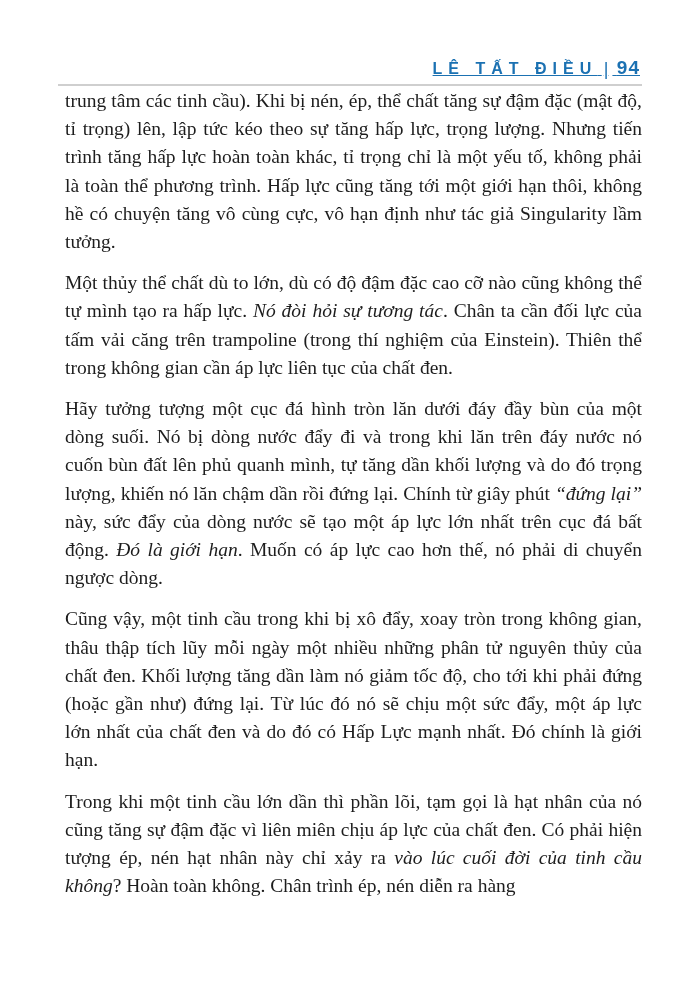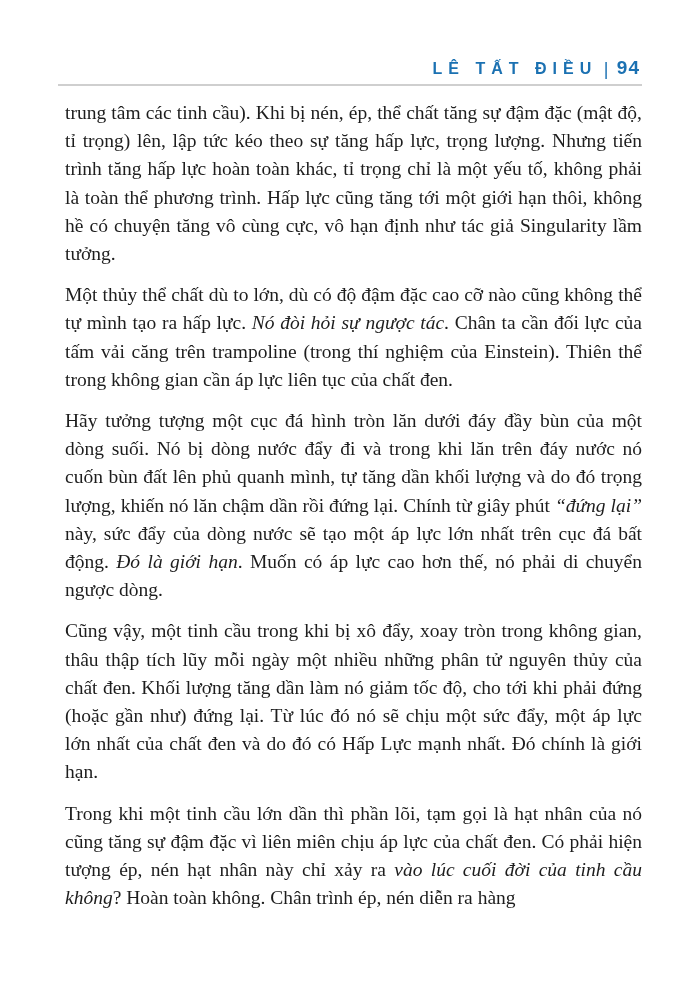--- a/index.html
+++ b/index.html
@@ -18,20 +18,21 @@
   .page-header {
     position: absolute;
     top: 57px;
     left: 65px;
     right: 60px;
     text-align: right;
     font-family: "Liberation Sans", sans-serif;
     font-weight: bold;
     color: var(--accent, #1b71b2);
     white-space: nowrap;
+    text-decoration: underline;
   }
   .header-author {
     font-size: 16px;
     letter-spacing: 6px;
   }
   .header-separator {
     font-size: 18px;
     font-weight: 400;
     padding: 0 4px 0 2px;
     position: relative;
@@ -46,21 +47,21 @@
     top: 84px;
     left: 58px;
     right: 58px;
     height: 0;
     border: none;
     border-top: 2px solid var(--rule, #cfcfcf);
     margin: 0;
   }
   .page-body {
     position: absolute;
-    top: 99px;
+    top: 87px;
     left: 65px;
     width: 577px;
     font-family: "Liberation Serif", serif;
     font-size: 19.5px;
     line-height: 28.2px;
     color: var(--text, #1d1d1d);
     text-align: justify;
   }
   .page-body p {
     margin: 0 0 13px 0;
@@ -79,19 +80,19 @@
     <span class="header-author">LÊ TẤT ĐIỀU</span>
     <span class="header-separator">|</span>
     <span class="header-page-number">94</span>
   </header>
 
   <hr class="header-rule">
 
   <main class="page-body">
 
   <p><span>trung tâm các tinh cầu). Khi bị nén, ép, thể chất tăng sự đậm đặc (mật độ, tỉ trọng) lên, lập tức kéo theo sự tăng hấp lực, trọng lượng. Nhưng tiến trình tăng hấp lực hoàn toàn khác, tỉ trọng chỉ là một yếu tố, không phải là toàn thể phương trình. Hấp lực cũng tăng tới một giới hạn thôi, không hề có chuyện tăng vô cùng cực, vô hạn định như tác giả Singularity lầm tưởng.</span></p>
-      <p><span>Một thủy thể chất dù to lớn, dù có độ đậm đặc cao cỡ nào cũng không thể tự mình tạo ra hấp lực. </span><em>Nó đòi hỏi sự ngược tác</em><span>. Chân ta cần đối lực của tấm vải căng trên trampoline (trong thí nghiệm của Einstein). Thiên thể trong không gian cần áp lực liên tục của chất đen.</span></p>
+      <p><span>Một thủy thể chất dù to lớn, dù có độ đậm đặc cao cỡ nào cũng không thể tự mình tạo ra hấp lực. </span><em>Nó đòi hỏi sự tương tác</em><span>. Chân ta cần đối lực của tấm vải căng trên trampoline (trong thí nghiệm của Einstein). Thiên thể trong không gian cần áp lực liên tục của chất đen.</span></p>
       <p><span>Hãy tưởng tượng một cục đá hình tròn lăn dưới đáy đầy bùn của một dòng suối. Nó bị dòng nước đẩy đi và trong khi lăn trên đáy nước nó cuốn bùn đất lên phủ quanh mình, tự tăng dần khối lượng và do đó trọng lượng, khiến nó lăn chậm dần rồi đứng lại. Chính từ giây phút </span><em>“đứng lại”</em><span> này, sức đẩy của dòng nước sẽ tạo một áp lực lớn nhất trên cục đá bất động. </span><em>Đó là giới hạn</em><span>. Muốn có áp lực cao hơn thế, nó phải di chuyển ngược dòng.</span></p>
       <p><span>Cũng vậy, một tinh cầu trong khi bị xô đẩy, xoay tròn trong không gian, thâu thập tích lũy mỗi ngày một nhiều những phân tử nguyên thủy của chất đen. Khối lượng tăng dần làm nó giảm tốc độ, cho tới khi phải đứng (hoặc gần như) đứng lại. Từ lúc đó nó sẽ chịu một sức đẩy, một áp lực lớn nhất của chất đen và do đó có Hấp Lực mạnh nhất. Đó chính là giới hạn.</span></p>
       <p><span>Trong khi một tinh cầu lớn dần thì phần lõi, tạm gọi là hạt nhân của nó cũng tăng sự đậm đặc vì liên miên chịu áp lực của chất đen. Có phải hiện tượng ép, nén hạt nhân này chỉ xảy ra </span><em>vào lúc cuối đời của tinh cầu không</em><span>? Hoàn toàn không. Chân trình ép, nén diễn ra hàng</span></p>
     </main>
 
 </div>
 
 </body></html>

